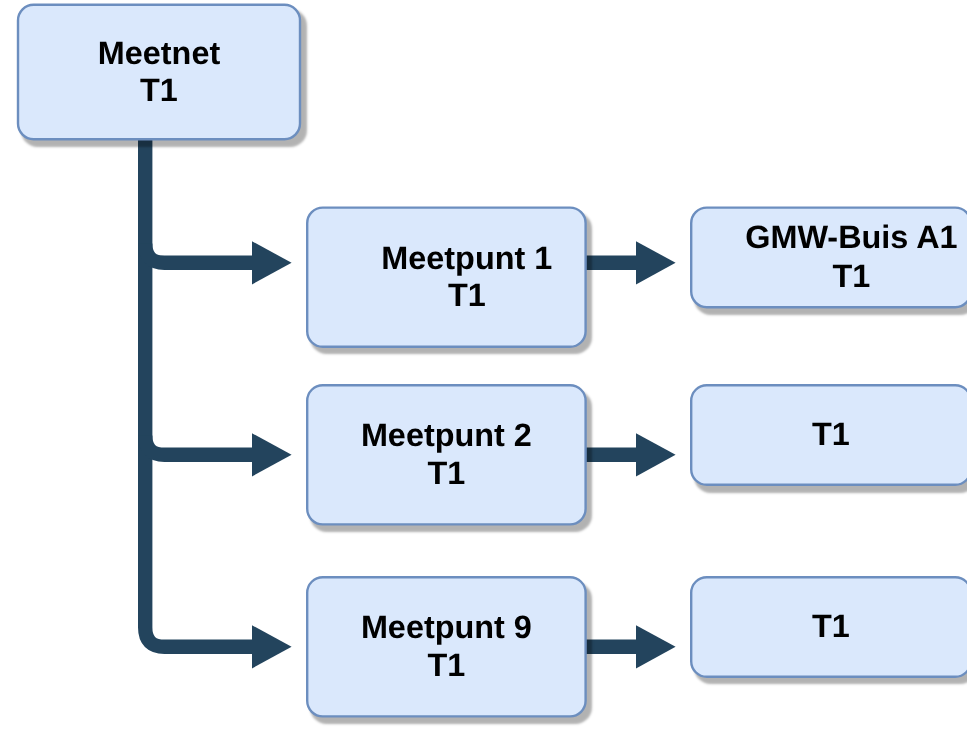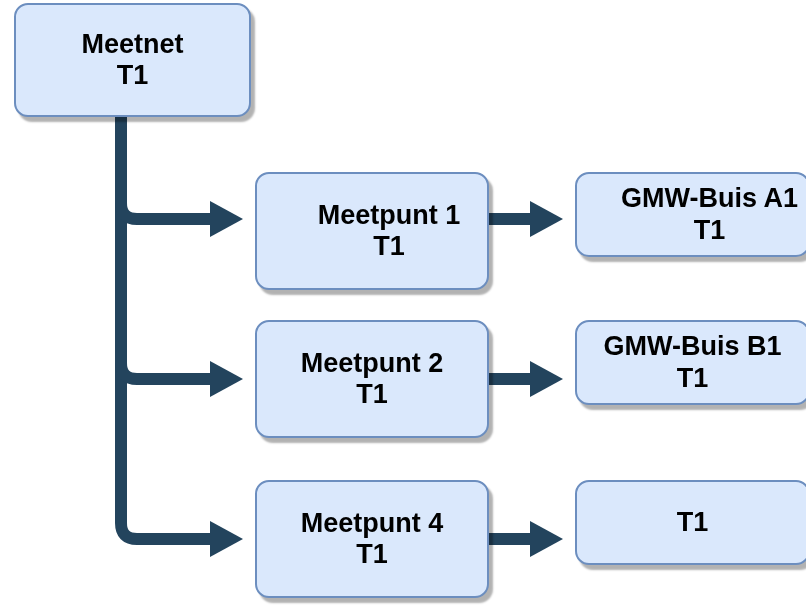--- a/index.html
+++ b/index.html
@@ -95,25 +95,24 @@
   <div class="node col-gmw row-1">
     <div>GMW-Buis A1</div>
     <div>T1</div>
   </div>
 
   <div class="node col-meetpunt row-2">
     <div>Meetpunt 2</div>
     <div>T1</div>
   </div>
   <div class="node col-gmw row-2">
-    <div>GMW-Buis B1</div>
     <div>T1</div>
   </div>
 
   <div class="node col-meetpunt row-3">
-    <div>Meetpunt 4</div>
+    <div>Meetpunt 9</div>
     <div>T1</div>
   </div>
   <div class="node col-gmw row-3">
     <div>T1</div>
   </div>
 
 </div>
 
 </body></html>

